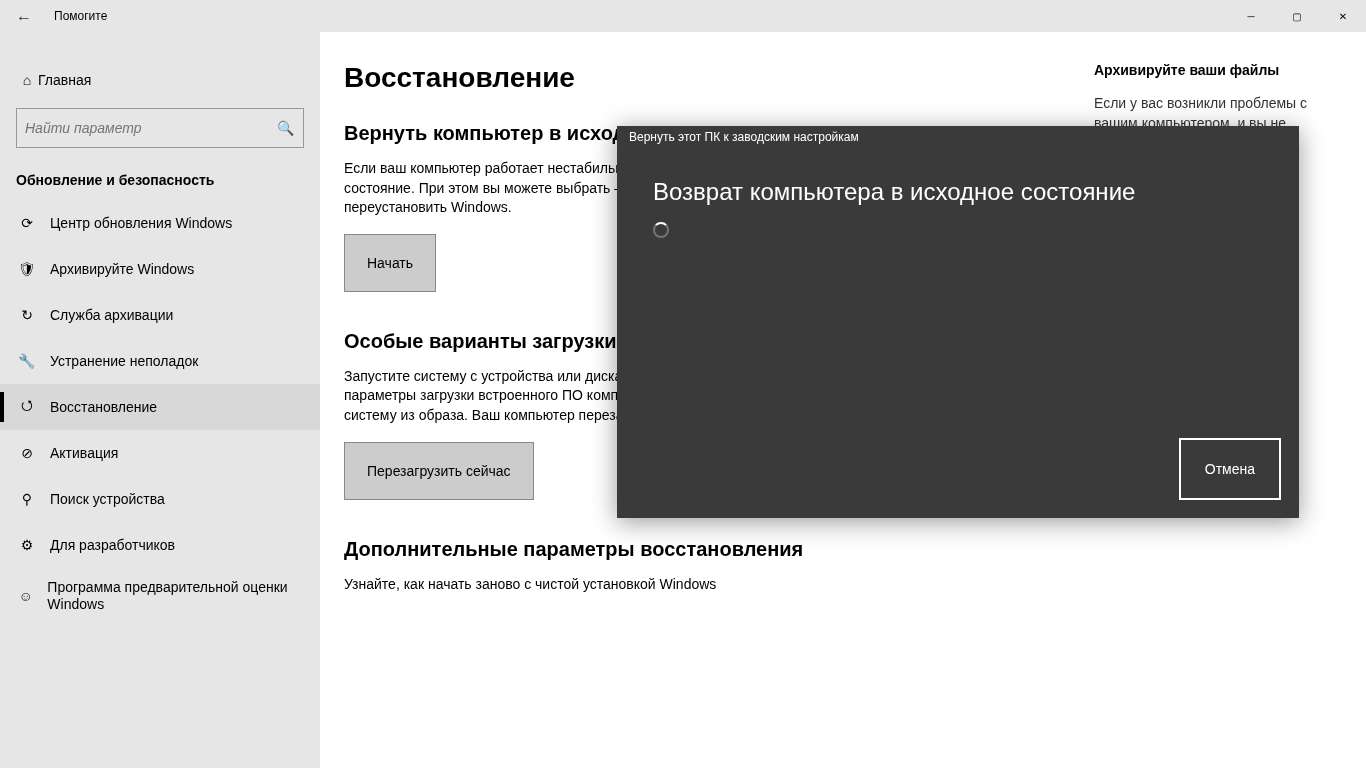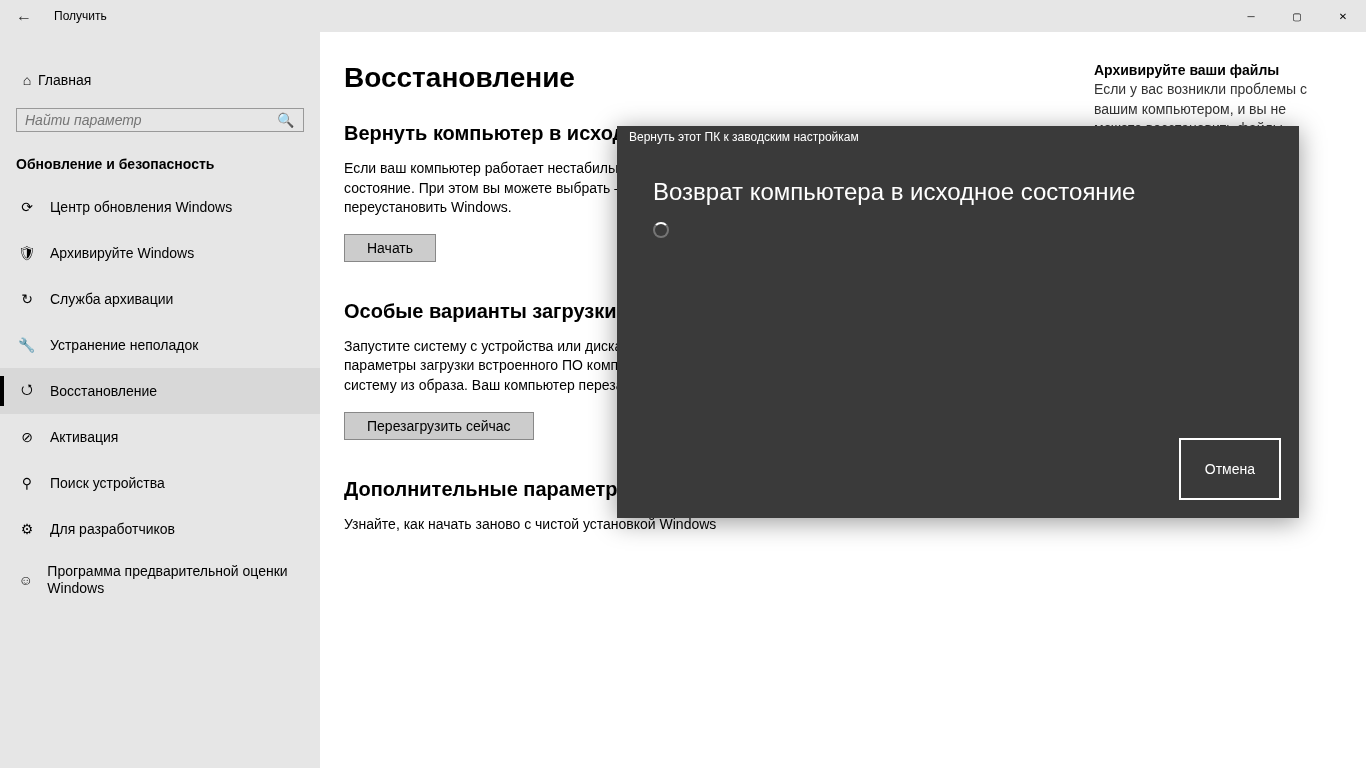--- a/index.html
+++ b/index.html
@@ -16,59 +16,59 @@
 .body { display:flex; height:736px; }
 .sidebar { width:320px; background:#e6e6e6; padding-top:28px; }
 .content { flex:1; background:#fff; padding:30px 40px 0 24px; display:flex; }
 .main { width:730px; }
 .aside { flex:1; padding-left:20px; }
 
 
 .home { display:flex; align-items:center; height:40px; padding-left:16px; font-size:14px; cursor:pointer; }
 .home .icon { width:22px; display:inline-flex; justify-content:center; }
 .home .label { }
-.searchbox { margin:8px 16px 0 16px; height:24px; border:1px solid #999; display:flex; align-items:center; padding:0 8px; background:#e6e6e6; }
+.searchbox { margin:8px 16px 0 16px; height:40px; border:1px solid #999; display:flex; align-items:center; padding:0 8px; background:#e6e6e6; }
 .searchbox input { flex:1; border:none; background:transparent; font-size:14px; outline:none; font-style:italic; color:#666; }
 .searchbox .sicon { font-size:14px; color:#333; }
 .category { font-size:14px; font-weight:600; padding:24px 16px 12px 16px; }
 .navitem { display:flex; align-items:center; height:46px; padding-left:16px; font-size:14px; cursor:pointer; position:relative; }
 .navitem .icon { width:22px; display:inline-flex; justify-content:center; font-size:14px; }
 .navitem .label { margin-left:12px; line-height:1.2; padding-right:8px; }
 .navitem.active { background:#d8d8d8; }
 .navitem.active::before { content:""; position:absolute; left:0; top:8px; bottom:8px; width:4px; background:#000; }
 
 
 h1 { font-size:28px; font-weight:600; margin-bottom:28px; }
 h2 { font-size:20px; font-weight:600; margin-bottom:14px; }
 .section { margin-bottom:38px; }
 .desc { font-size:14px; line-height:1.4; color:#000; margin-bottom:16px; max-width:660px; }
-.btn { display:inline-block; padding:5px 22px; background:#ccc; border:1px solid #888; font-size:14px; cursor:pointer; }
+.btn { display:inline-block; padding:20px 22px; background:#ccc; border:1px solid #888; font-size:14px; cursor:pointer; }
 
 
-.aside h3 { font-size:14px; font-weight:600; margin-bottom:2px; margin-top:0; }
+.aside h3 { font-size:14px; font-weight:600; margin-bottom:16px; margin-top:0; }
 .aside .text { font-size:14px; color:#333; line-height:1.4; margin-bottom:20px; }
 .aside .link { font-size:14px; color:#0066cc; cursor:pointer; margin-bottom:26px; display:block; }
 .aside .question { font-size:14px; font-weight:600; margin-bottom:10px; }
 
 
 .dialog { position:absolute; left:617px; top:126px; width:682px; height:392px; background:#3a3a3a; color:#fff; box-shadow:0 4px 24px rgba(0,0,0,0.4); }
 .dialog .dtitle { font-size:12px; padding:4px 12px 4px 12px; color:#fff; }
 .dialog .dheading { font-size:24px; font-weight:400; padding:30px 36px 16px 36px; }
 .dialog .dmsg { display:flex; align-items:center; padding:0 36px; font-size:14px; }
 .spinner { width:16px; height:16px; border:2px solid rgba(255,255,255,0.3); border-top-color:#fff; border-radius:50%; margin-right:14px; animation:spin 1s linear infinite; }
 @keyframes spin { to { transform:rotate(360deg); } }
 .dialog .dfooter { position:absolute; bottom:18px; right:18px; }
 .dialog .dbtn { padding:21px 24px; border:2px solid #fff; background:transparent; color:#fff; font-size:14px; cursor:pointer; }
 </style>
 </head>
 <body>
 
 <div class="titlebar">
   <div class="back">←</div>
-  <div class="title">Получить</div>
+  <div class="title">Помогите</div>
   <div class="spacer"></div>
   <div class="winbtn">─</div>
   <div class="winbtn">▢</div>
   <div class="winbtn">✕</div>
 </div>
 
 <div class="body">
   <div class="sidebar">
     <div class="home">
       <span class="icon">⌂</span>

